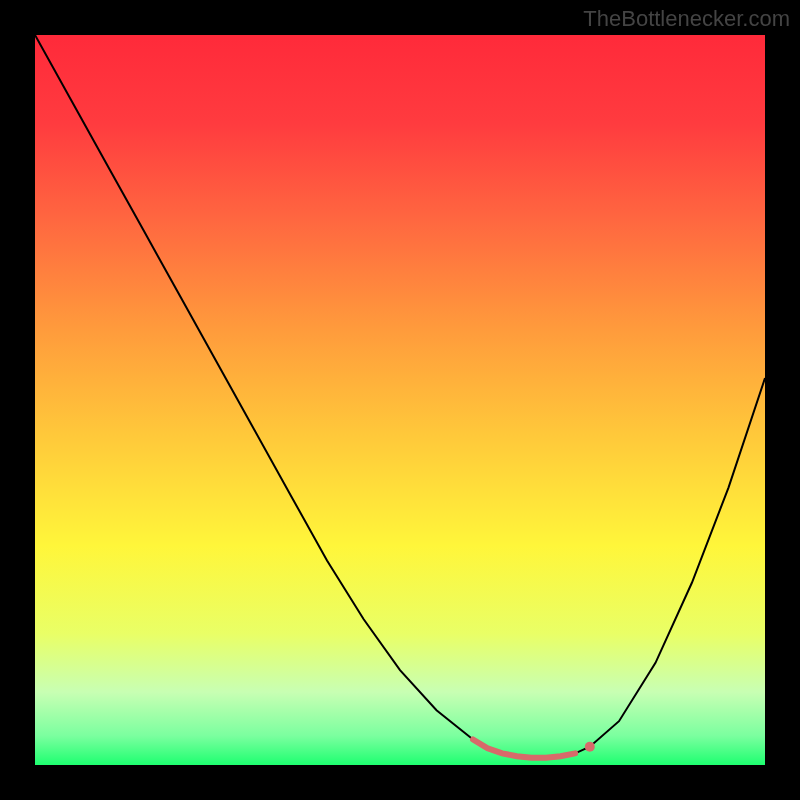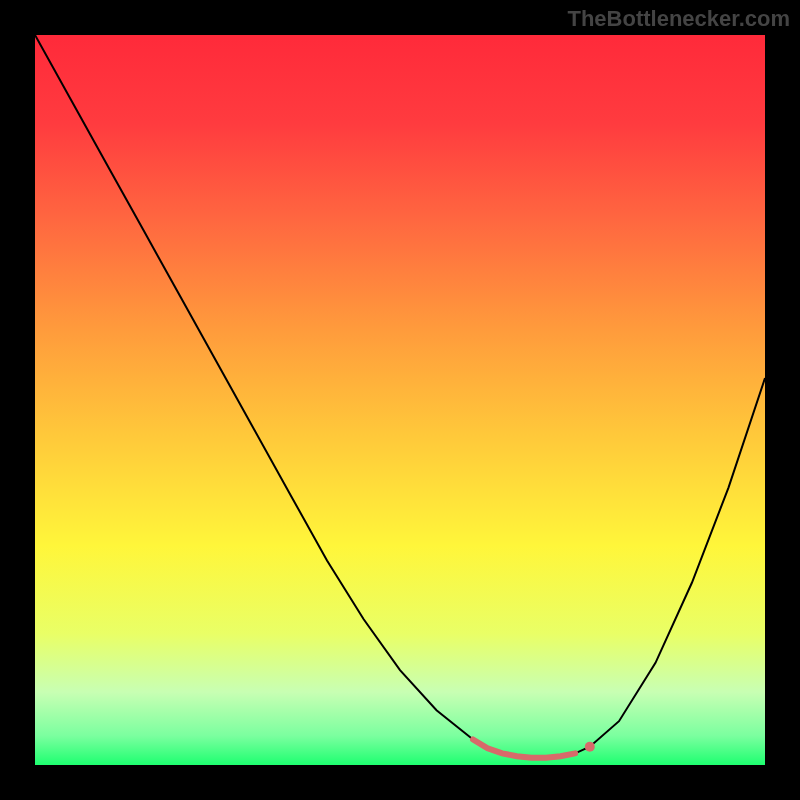--- a/index.html
+++ b/index.html
@@ -3,21 +3,21 @@
 <meta charset="utf-8">
 <style>
   * { margin: 0; padding: 0; box-sizing: border-box; }
   body { width: 800px; height: 800px; background: #000; position: relative; font-family: Arial, sans-serif; }
   .watermark {
     position: absolute;
     top: 6px;
     right: 10px;
     color: #444;
     font-size: 22px;
-    font-weight: bold;
+    font-weight: normal;
     z-index: 10;
   }
   .chart-area {
     position: absolute;
     top: 35px;
     left: 35px;
     width: 730px;
     height: 730px;
     overflow: hidden;
   }

